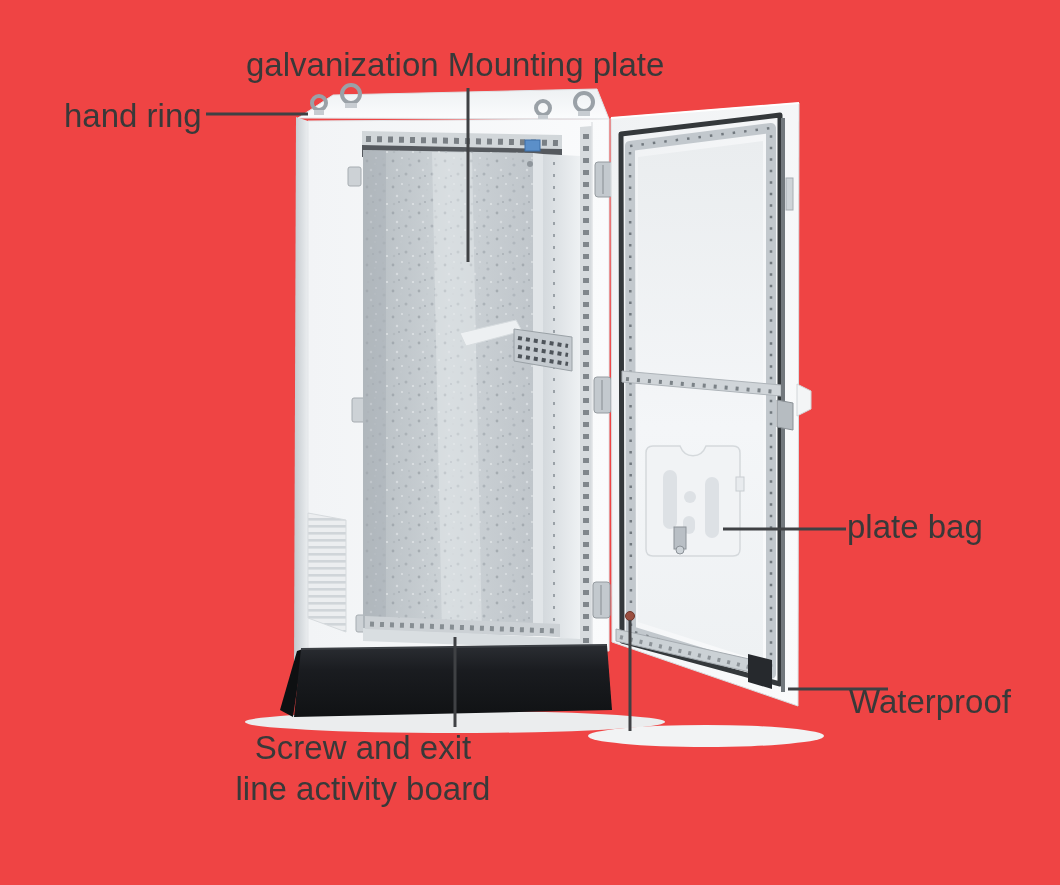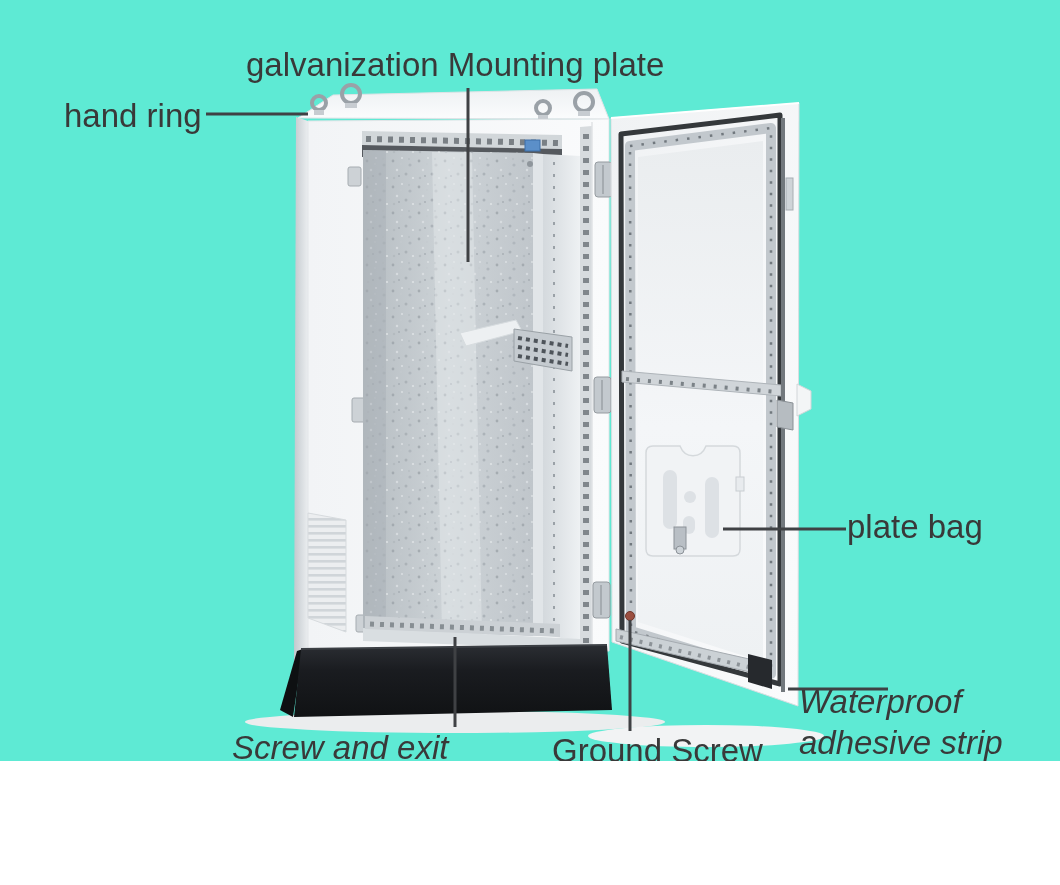--- a/index.html
+++ b/index.html
@@ -1,25 +1,25 @@
 <!DOCTYPE html>
 <html><head>
 <meta charset="utf-8">
 <style>
   html,body{margin:0;padding:0;background:#ffffff;}
   .stage{
-    position:relative;width:1060px;height:761px;background:#5eead4;overflow:hidden;
+    position:relative;width:1060px;height:885px;background:#ef4444;overflow:hidden;
     font-family:"Liberation Sans", sans-serif;
   }
   .stage svg{position:absolute;left:0;top:0;}
   .label{
     position:absolute;font-size:33px;line-height:1.24;color:#393939;
     white-space:nowrap;letter-spacing:0px;
   }
-  .label.center{white-space:normal;font-style:italic;}
+  .label.center{text-align:center;white-space:normal;}
   #lbl-mounting{left:246px;top:45px;}
   #lbl-handring{left:64px;top:96px;}
   #lbl-databag{left:847px;top:507px;}
   #lbl-waterproof{left:799px;top:682px;width:262px;}
   #lbl-ground{left:552px;top:731px;}
   #lbl-entry{left:232px;top:728px;width:262px;}
 </style>
 </head>
 <body>
 
@@ -221,20 +221,19 @@
     <line x1="630" y1="620" x2="630" y2="731"></line>
     <line x1="455" y1="637" x2="455" y2="727"></line>
   </g>
 </svg>
 
   <div class="label" id="lbl-mounting">galvanization Mounting plate</div>
   <div class="label" id="lbl-handring">hand ring</div>
   <div class="label" id="lbl-databag">plate bag</div>
   <div class="label center" id="lbl-waterproof">
     <div>Waterproof</div>
-    <div>adhesive strip</div>
   </div>
-  <div class="label" id="lbl-ground">Ground Screw</div>
   <div class="label center" id="lbl-entry">
     <div>Screw and exit</div>
+    <div>line activity board</div>
   </div>
 
 </div>
 
 </body></html>

